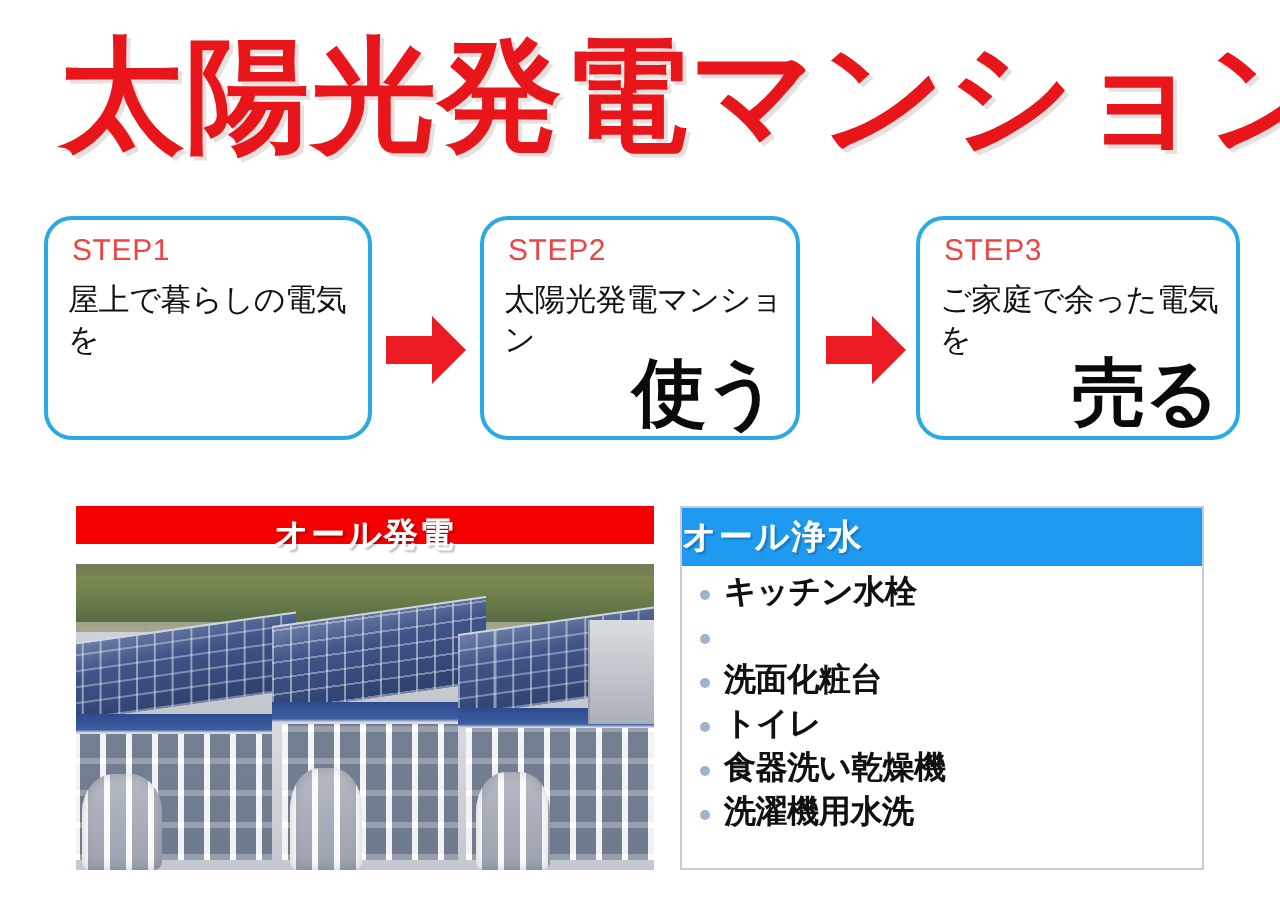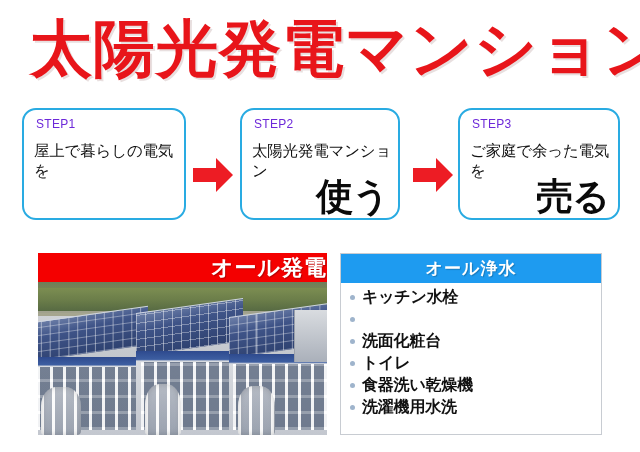--- a/index.html
+++ b/index.html
@@ -44,23 +44,23 @@
     background: #ffffff;
   }
   #step-box-1 { left: 22px;  width: 164px; }
   #step-box-2 { left: 240px; width: 160px; }
   #step-box-3 { left: 458px; width: 162px; }
 
   .step-label {
     position: absolute;
     left: 12px;
     top: 7px;
-    font-size: 12px;
+    font-size: 15px;
     font-weight: normal;
-    color: #6d28d9;
+    color: #ef4444;
     letter-spacing: 0.3px;
   }
   .step-desc {
     position: absolute;
     left: 10px;
     top: 31px;
     width: 152px;
     font-size: 15.5px;
     line-height: 20px;
     color: #111111;
@@ -95,27 +95,27 @@
     left: 38px;
     top: 253px;
     width: 289px;
     height: 182px;
   }
   #header-generation {
     position: absolute;
     left: 0;
     top: 0;
     width: 289px;
-    height: 29px;
+    height: 19px;
     background: #f40000;
     color: #ffffff;
-    font-size: 22px;
+    font-size: 17px;
     font-weight: bold;
     line-height: 29px;
-    text-align: right;
+    text-align: center;
     letter-spacing: 1px;
     text-shadow: 1px 1px 1px rgba(0,0,0,0.25);
   }
   #photo-solar-apartment {
     position: absolute;
     left: 0;
     top: 29px;
     width: 289px;
     height: 153px;
     overflow: hidden;
@@ -196,21 +196,21 @@
     position: absolute;
     left: 0;
     top: 0;
     width: 100%;
     height: 29px;
     background: #1e9bf0;
     color: #ffffff;
     font-size: 17px;
     font-weight: bold;
     line-height: 29px;
-    text-align: center;
+    text-align: left;
     letter-spacing: 1px;
     text-shadow: 1px 1px 1px rgba(0,0,0,0.22);
   }
   #water-list {
     position: absolute;
     left: 0;
     top: 32px;
     width: 100%;
     margin: 0;
     padding: 0;

